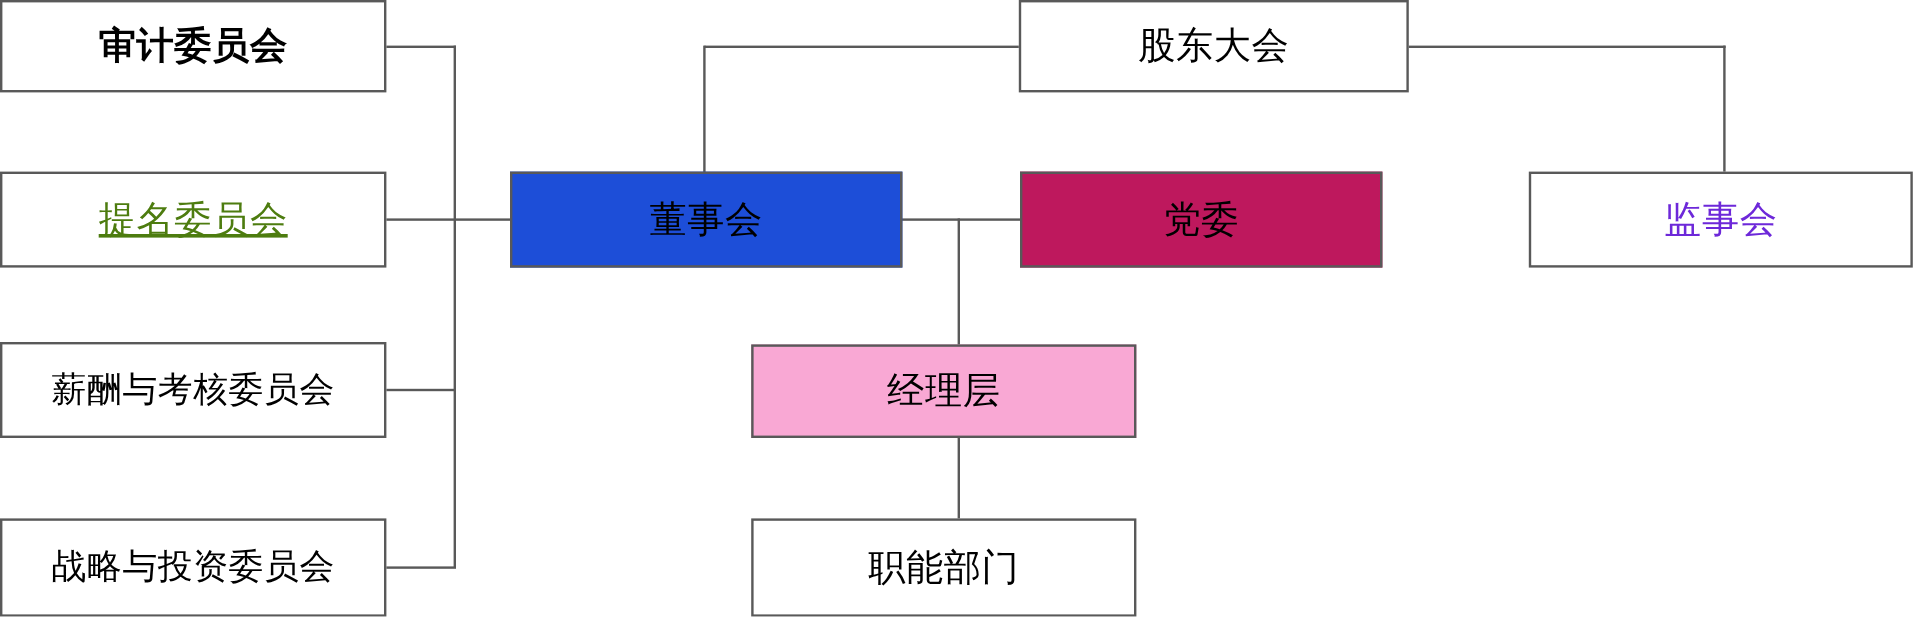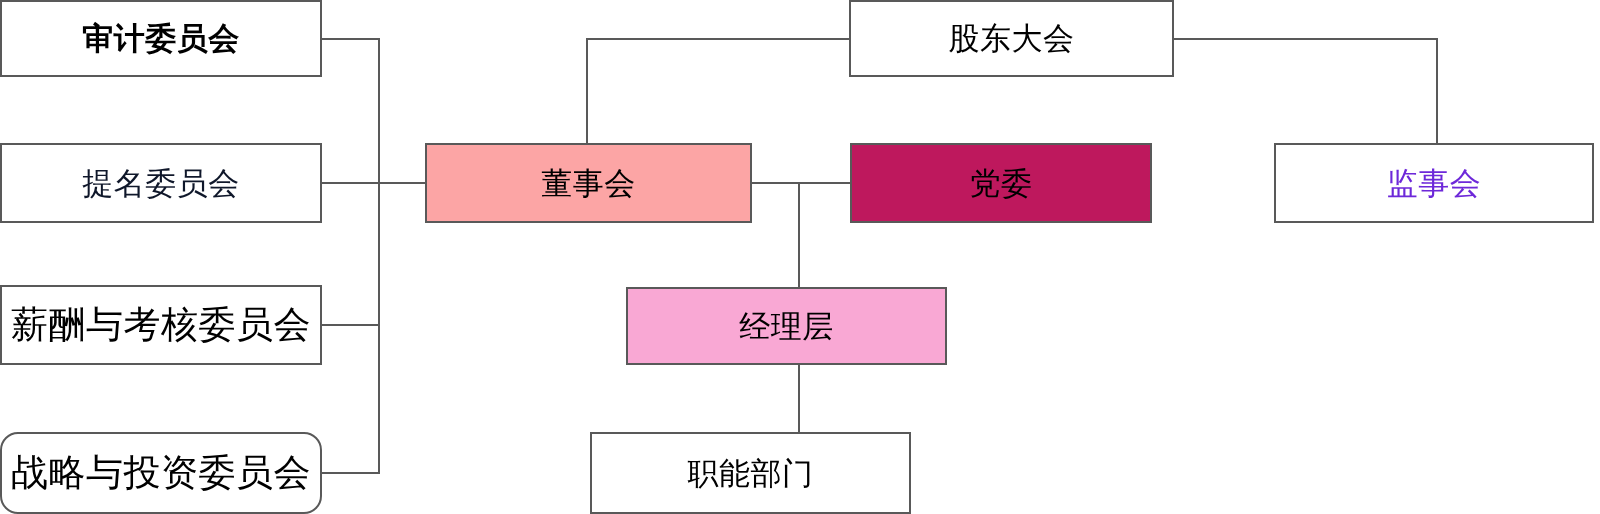--- a/index.html
+++ b/index.html
@@ -30,21 +30,21 @@
   }
   .node-label {
     font-size: 31px;
     line-height: 1.1;
     color: #000000;
     white-space: nowrap;
     letter-spacing: 0.5px;
     font-weight: 400;
   }
   .node-label.small {
-    font-size: 37px;
+    font-size: 29px;
   }
   .conn {
     position: absolute;
     background: #595959;
     z-index: 1;
   }
   .conn-h { height: 2px; }
   .conn-v { width: 2px; }
 </style>
 </head>
@@ -66,37 +66,37 @@
       <div class="conn conn-h" style="left: 320px; top: 472px; background: rgb(89, 89, 89); width: 60px;"></div>
     </div>
   <div id="node-layer">
       <div class="node" style="left: 0px; top: 0px; width: 322px; height: 77px; border-color: rgb(89, 89, 89); background: rgb(255, 255, 255);">
         <span class="node-label" style="color: rgb(0, 0, 0); font-weight: bold;">审计委员会</span>
       </div>
       <div class="node" style="left: 849px; top: 0px; width: 325px; height: 77px; border-color: rgb(89, 89, 89); background: rgb(255, 255, 255);">
         <span class="node-label" style="color: rgb(0, 0, 0);">股东大会</span>
       </div>
       <div class="node" style="left: 0px; top: 143px; width: 322px; height: 80px; border-color: rgb(89, 89, 89); background: rgb(255, 255, 255);">
-        <span class="node-label" style="color: #0f172a;">提名委员会</span>
+        <span class="node-label" style="color: #4d7c0f; text-decoration: underline;">提名委员会</span>
       </div>
-      <div class="node" style="left: 425px; top: 143px; width: 327px; height: 80px; border-color: rgb(89, 89, 89); background: #fca5a5; text-align: center;">
+      <div class="node" style="left: 425px; top: 143px; width: 327px; height: 80px; border-color: rgb(89, 89, 89); background: #1d4ed8; text-align: center;">
         <span class="node-label" style="color: rgb(0, 0, 0);">董事会</span>
       </div>
       <div class="node" style="left: 850px; top: 143px; width: 302px; height: 80px; border-color: rgb(89, 89, 89); background: #be185d;">
         <span class="node-label" style="color: rgb(0, 0, 0);">党委</span>
       </div>
       <div class="node" style="left: 1274px; top: 143px; width: 320px; height: 80px; border-color: rgb(89, 89, 89); background: rgb(255, 255, 255);">
         <span class="node-label" style="color: #6d28d9;">监事会</span>
       </div>
       <div class="node" style="left: 0px; top: 285px; width: 322px; height: 80px; border-color: rgb(89, 89, 89); background: rgb(255, 255, 255);">
         <span class="node-label small" style="color: rgb(0, 0, 0);">薪酬与考核委员会</span>
       </div>
       <div class="node" style="left: 626px; top: 287px; width: 321px; height: 78px; border-color: rgb(89, 89, 89); background: #f9a8d4;">
         <span class="node-label" style="color: rgb(0, 0, 0);">经理层</span>
       </div>
-      <div class="node" style="left: 0px; top: 432px; width: 322px; height: 82px; border-color: rgb(89, 89, 89); background: rgb(255, 255, 255); border-radius: 18px;">
+      <div class="node" style="left: 0px; top: 432px; width: 322px; height: 82px; border-color: rgb(89, 89, 89); background: rgb(255, 255, 255);">
         <span class="node-label small" style="color: rgb(0, 0, 0);">战略与投资委员会</span>
       </div>
-      <div class="node" style="left: 590px; top: 432px; width: 321px; height: 82px; border-color: rgb(89, 89, 89); background: rgb(255, 255, 255);">
+      <div class="node" style="left: 626px; top: 432px; width: 321px; height: 82px; border-color: rgb(89, 89, 89); background: rgb(255, 255, 255);">
         <span class="node-label" style="color: rgb(0, 0, 0);">职能部门</span>
       </div>
     </div>
 </div>
 
 </body></html>

